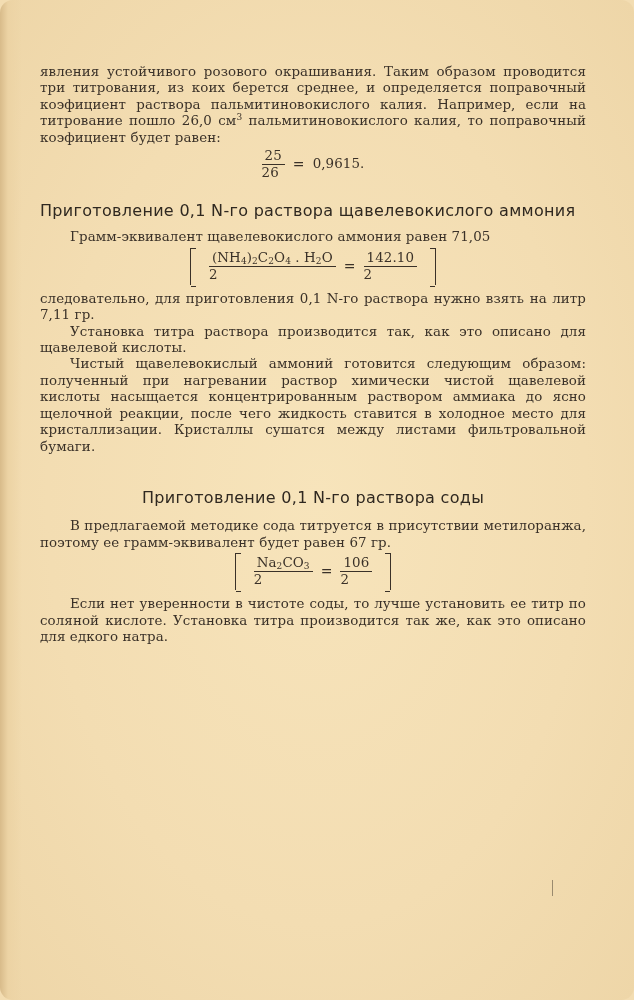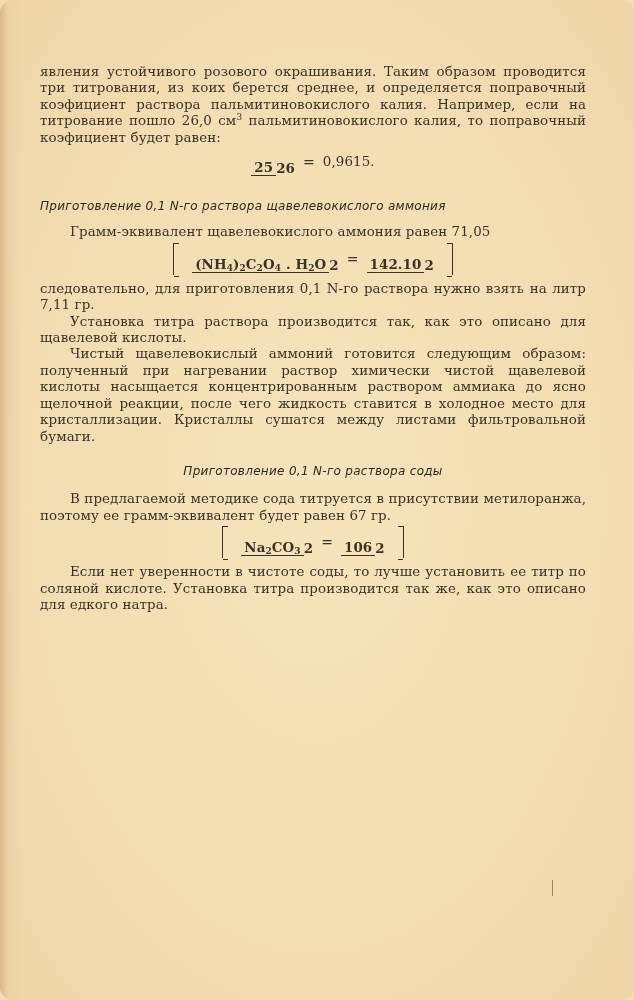--- a/index.html
+++ b/index.html
@@ -20,42 +20,42 @@
     .content {
       position: absolute; left: 40px; top: 64px; width: 546px;
       font-size: 13.4px; line-height: 16.4px; letter-spacing: 0.1px;
     }
     p { margin: 0; text-align: justify; text-align-last: left; }
     p.indent { text-indent: 30px; }
     .formula {
       display: flex; justify-content: center; align-items: center;
       margin: 2px 0 6px 0;
     }
-    .frac { display: inline-flex; flex-direction: row; align-items: flex-end; font-weight: bold; }
+    .frac { display: inline-flex; flex-direction: column; align-items: flex-start; }
     .frac .num { border-bottom: 1px solid #3a3128; padding: 0 3px; line-height: 16px; }
-    .frac .den { line-height: 16px; margin-top: 12px; }
+    .frac .den { line-height: 16px; }
     .eq { margin: 0 8px; font-size: 14px; }
     .bracketed {
       display: inline-flex; align-items: center;
       border-left: 1px solid #3a3128; border-right: 1px solid #3a3128;
       padding: 2px 18px; position: relative;
     }
     .bracketed::before, .bracketed::after {
       content: ""; position: absolute; width: 5px; height: 100%; top: 0;
       border-top: 1px solid #3a3128; border-bottom: 1px solid #3a3128;
     }
     .bracketed::before { left: 0; }
     .bracketed::after { right: 0; }
     h2 {
       font-family: "DejaVu Sans", "Liberation Sans", sans-serif;
-      font-weight: normal; font-size: 12px; letter-spacing: 0.3px;
-      margin: 0; color: #2f2820; font-style: italic;
+      font-weight: normal; font-size: 16px; letter-spacing: 0.3px;
+      margin: 0; color: #2f2820;
     }
     h2.left { margin-top: 22px; margin-bottom: 10px; }
-    h2.center { text-align: center; margin-top: 18px; margin-bottom: 12px; }
+    h2.center { text-align: center; margin-top: 35px; margin-bottom: 12px; }
     sub { font-size: 9px; vertical-align: -2px; line-height: 0; }
     sup { font-size: 9px; vertical-align: 5px; line-height: 0; }
     .margin-mark {
       position: absolute; left: 552px; top: 880px; width: 1px; height: 16px;
       background: #9a8a6e;
     }
   </style>
 </head>
 <body>
 

